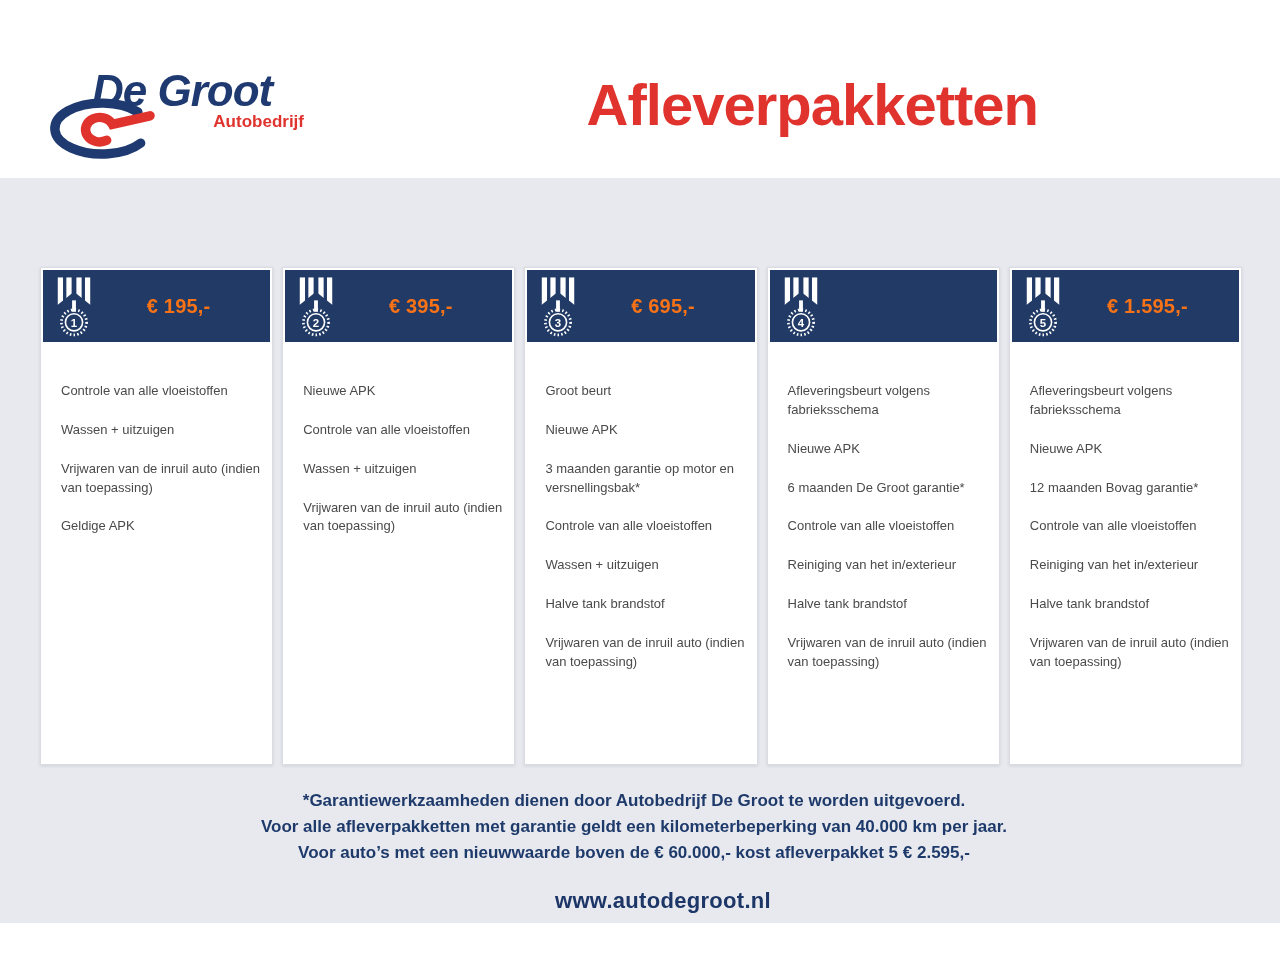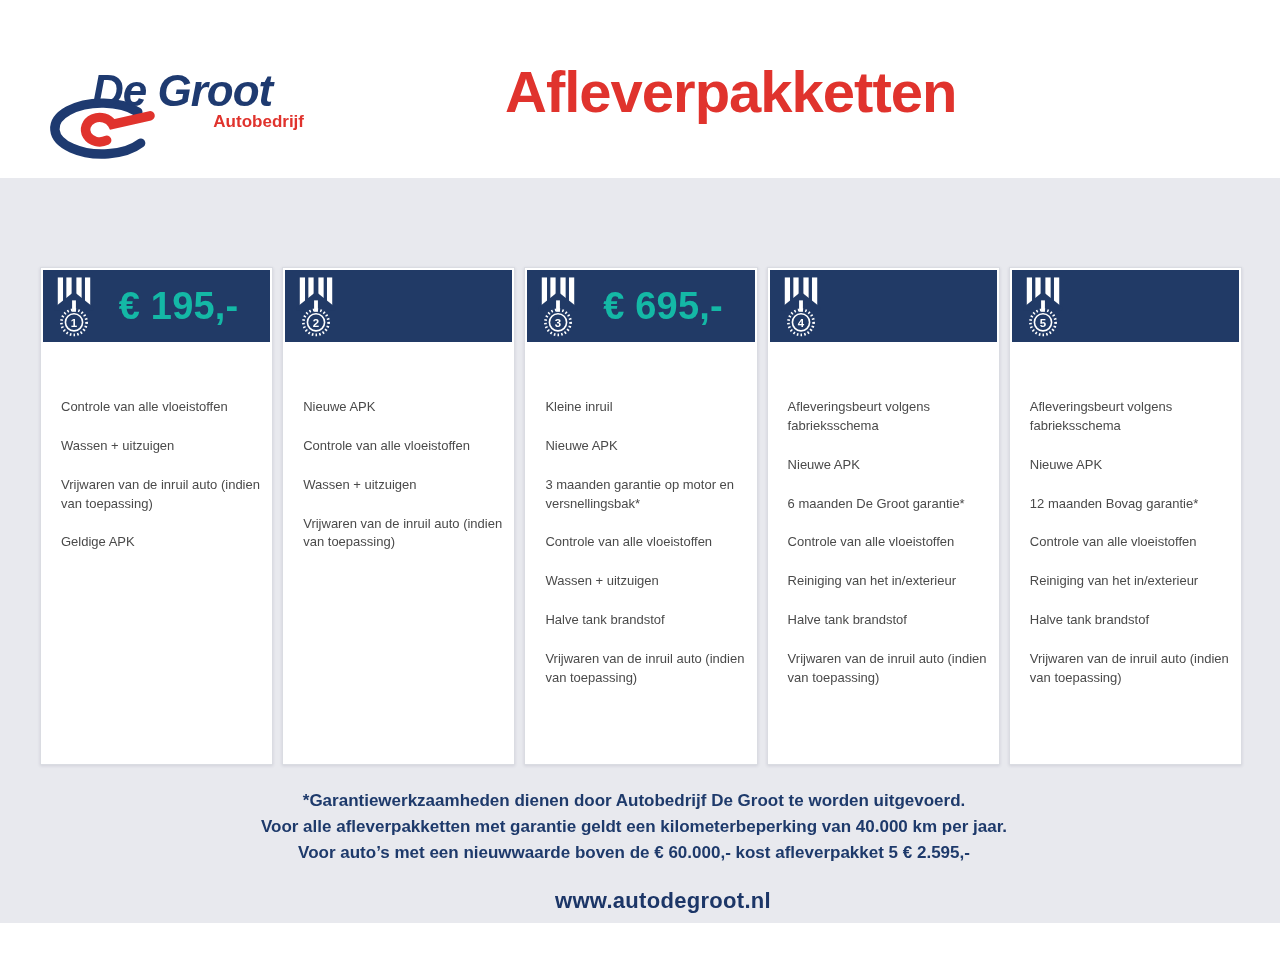--- a/index.html
+++ b/index.html
@@ -16,44 +16,44 @@
     position:absolute;left:52px;top:0;
     font-size:44px;font-weight:bold;font-style:italic;color:#1e3a70;letter-spacing:-1px;
     white-space:nowrap;
   }
   .logo-sub{
     position:absolute;right:-4px;top:46px;
     font-size:17px;font-weight:bold;color:#e0332d;white-space:nowrap;
   }
   
   .title{
-    position:absolute;left:505px;top:58px;width:520px;margin:0;
-    text-align:left;font-size:58px;font-weight:600;color:#e0332d;letter-spacing:-1px;
+    position:absolute;left:505px;top:58px;width:520px;margin:13px;
+    text-align:right;font-size:58px;font-weight:600;color:#e0332d;letter-spacing:-1px;
     white-space:nowrap;
   }
   
   .band{position:absolute;left:0;top:178px;width:1280px;height:745px;background:#e8e9ee;}
   
   .cards{position:absolute;left:40px;top:89px;width:1202px;display:flex;gap:9px;}
   .card{
     flex:1 1 0;height:498px;box-sizing:border-box;background:#ffffff;
     border:1px solid #dadce2;box-shadow:0 1px 3px rgba(40,45,70,.12);
     padding:2px;
   }
   .card-head{
     height:72px;background:#213a66;display:flex;align-items:center;
     padding:0 8px 0 10px;
   }
   .medal{width:42px;height:62px;flex:0 0 auto;margin-top:3px;}
   .medal .notch{fill:#213a66;}
   .price{
-    flex:1;text-align:center;color:#14b8a6;
-    font-size:38px;font-weight:bold;letter-spacing:0.2px;white-space:nowrap;
-  }
-  .items{padding:56px 10px 0 18px;}
+    flex:1;text-align:center;color:#f97316;
+    font-size:20px;font-weight:bold;letter-spacing:0.2px;white-space:nowrap;
+  }
+  .items{padding:40px 10px 0 18px;}
   .item{
     margin:0 0 20px 0;
     font-size:13px;line-height:1.45;color:#4a4a4a;
   }
   
   .notes{position:absolute;left:0;top:612px;width:1280px;text-align:center;}
   .note-line{margin:0 12px 5px 0;font-size:17px;font-weight:600;color:#1e3a6b;line-height:21px;}
   .website{
     position:absolute;left:0;top:710px;width:1280px;text-align:center;
     font-size:22px;font-weight:bold;color:#1c3667;letter-spacing:0.3px;padding-left:23px;
@@ -109,20 +109,21 @@
           <rect x="14" y="0" width="5.5" height="30"></rect>
           <rect x="24.5" y="0" width="5.5" height="30"></rect>
           <rect x="33.5" y="0" width="5.5" height="30"></rect>
         </g>
         <path class="notch" d="M2 31 L22 15 L42 31 L42 35 L2 35 Z"></path>
         <rect x="20" y="24" width="4" height="12" fill="#ffffff"></rect>
         <circle cx="22" cy="47" r="13.2" fill="none" stroke="#ffffff" stroke-width="2.8" stroke-dasharray="1.6 2.3"></circle>
         <circle cx="22" cy="47" r="9" fill="none" stroke="#ffffff" stroke-width="1.7"></circle>
         <text class="medal-number" x="22" y="51.5" text-anchor="middle" font-size="12" font-weight="bold" fill="#ffffff">2</text>
       </svg>
+      <div class="price">€ 395,-</div>
     </div>
     <div class="items">
           <p class="item">Nieuwe APK</p>
           <p class="item">Controle van alle vloeistoffen</p>
           <p class="item">Wassen + uitzuigen</p>
           <p class="item">Vrijwaren van de inruil auto (indien van toepassing)</p>
         </div>
   </div>
 
   <div class="card">
@@ -136,21 +137,21 @@
         </g>
         <path class="notch" d="M2 31 L22 15 L42 31 L42 35 L2 35 Z"></path>
         <rect x="20" y="24" width="4" height="12" fill="#ffffff"></rect>
         <circle cx="22" cy="47" r="13.2" fill="none" stroke="#ffffff" stroke-width="2.8" stroke-dasharray="1.6 2.3"></circle>
         <circle cx="22" cy="47" r="9" fill="none" stroke="#ffffff" stroke-width="1.7"></circle>
         <text class="medal-number" x="22" y="51.5" text-anchor="middle" font-size="12" font-weight="bold" fill="#ffffff">3</text>
       </svg>
       <div class="price">€ 695,-</div>
     </div>
     <div class="items">
-          <p class="item">Kleine inruil</p>
+          <p class="item">Groot beurt</p>
           <p class="item">Nieuwe APK</p>
           <p class="item">3 maanden garantie op motor en versnellingsbak*</p>
           <p class="item">Controle van alle vloeistoffen</p>
           <p class="item">Wassen + uitzuigen</p>
           <p class="item">Halve tank brandstof</p>
           <p class="item">Vrijwaren van de inruil auto (indien van toepassing)</p>
         </div>
   </div>
 
   <div class="card">
@@ -188,20 +189,21 @@
           <rect x="14" y="0" width="5.5" height="30"></rect>
           <rect x="24.5" y="0" width="5.5" height="30"></rect>
           <rect x="33.5" y="0" width="5.5" height="30"></rect>
         </g>
         <path class="notch" d="M2 31 L22 15 L42 31 L42 35 L2 35 Z"></path>
         <rect x="20" y="24" width="4" height="12" fill="#ffffff"></rect>
         <circle cx="22" cy="47" r="13.2" fill="none" stroke="#ffffff" stroke-width="2.8" stroke-dasharray="1.6 2.3"></circle>
         <circle cx="22" cy="47" r="9" fill="none" stroke="#ffffff" stroke-width="1.7"></circle>
         <text class="medal-number" x="22" y="51.5" text-anchor="middle" font-size="12" font-weight="bold" fill="#ffffff">5</text>
       </svg>
+      <div class="price">€ 1.595,-</div>
     </div>
     <div class="items">
           <p class="item">Afleveringsbeurt volgens fabrieksschema</p>
           <p class="item">Nieuwe APK</p>
           <p class="item">12 maanden Bovag garantie*</p>
           <p class="item">Controle van alle vloeistoffen</p>
           <p class="item">Reiniging van het in/exterieur</p>
           <p class="item">Halve tank brandstof</p>
           <p class="item">Vrijwaren van de inruil auto (indien van toepassing)</p>
         </div>

